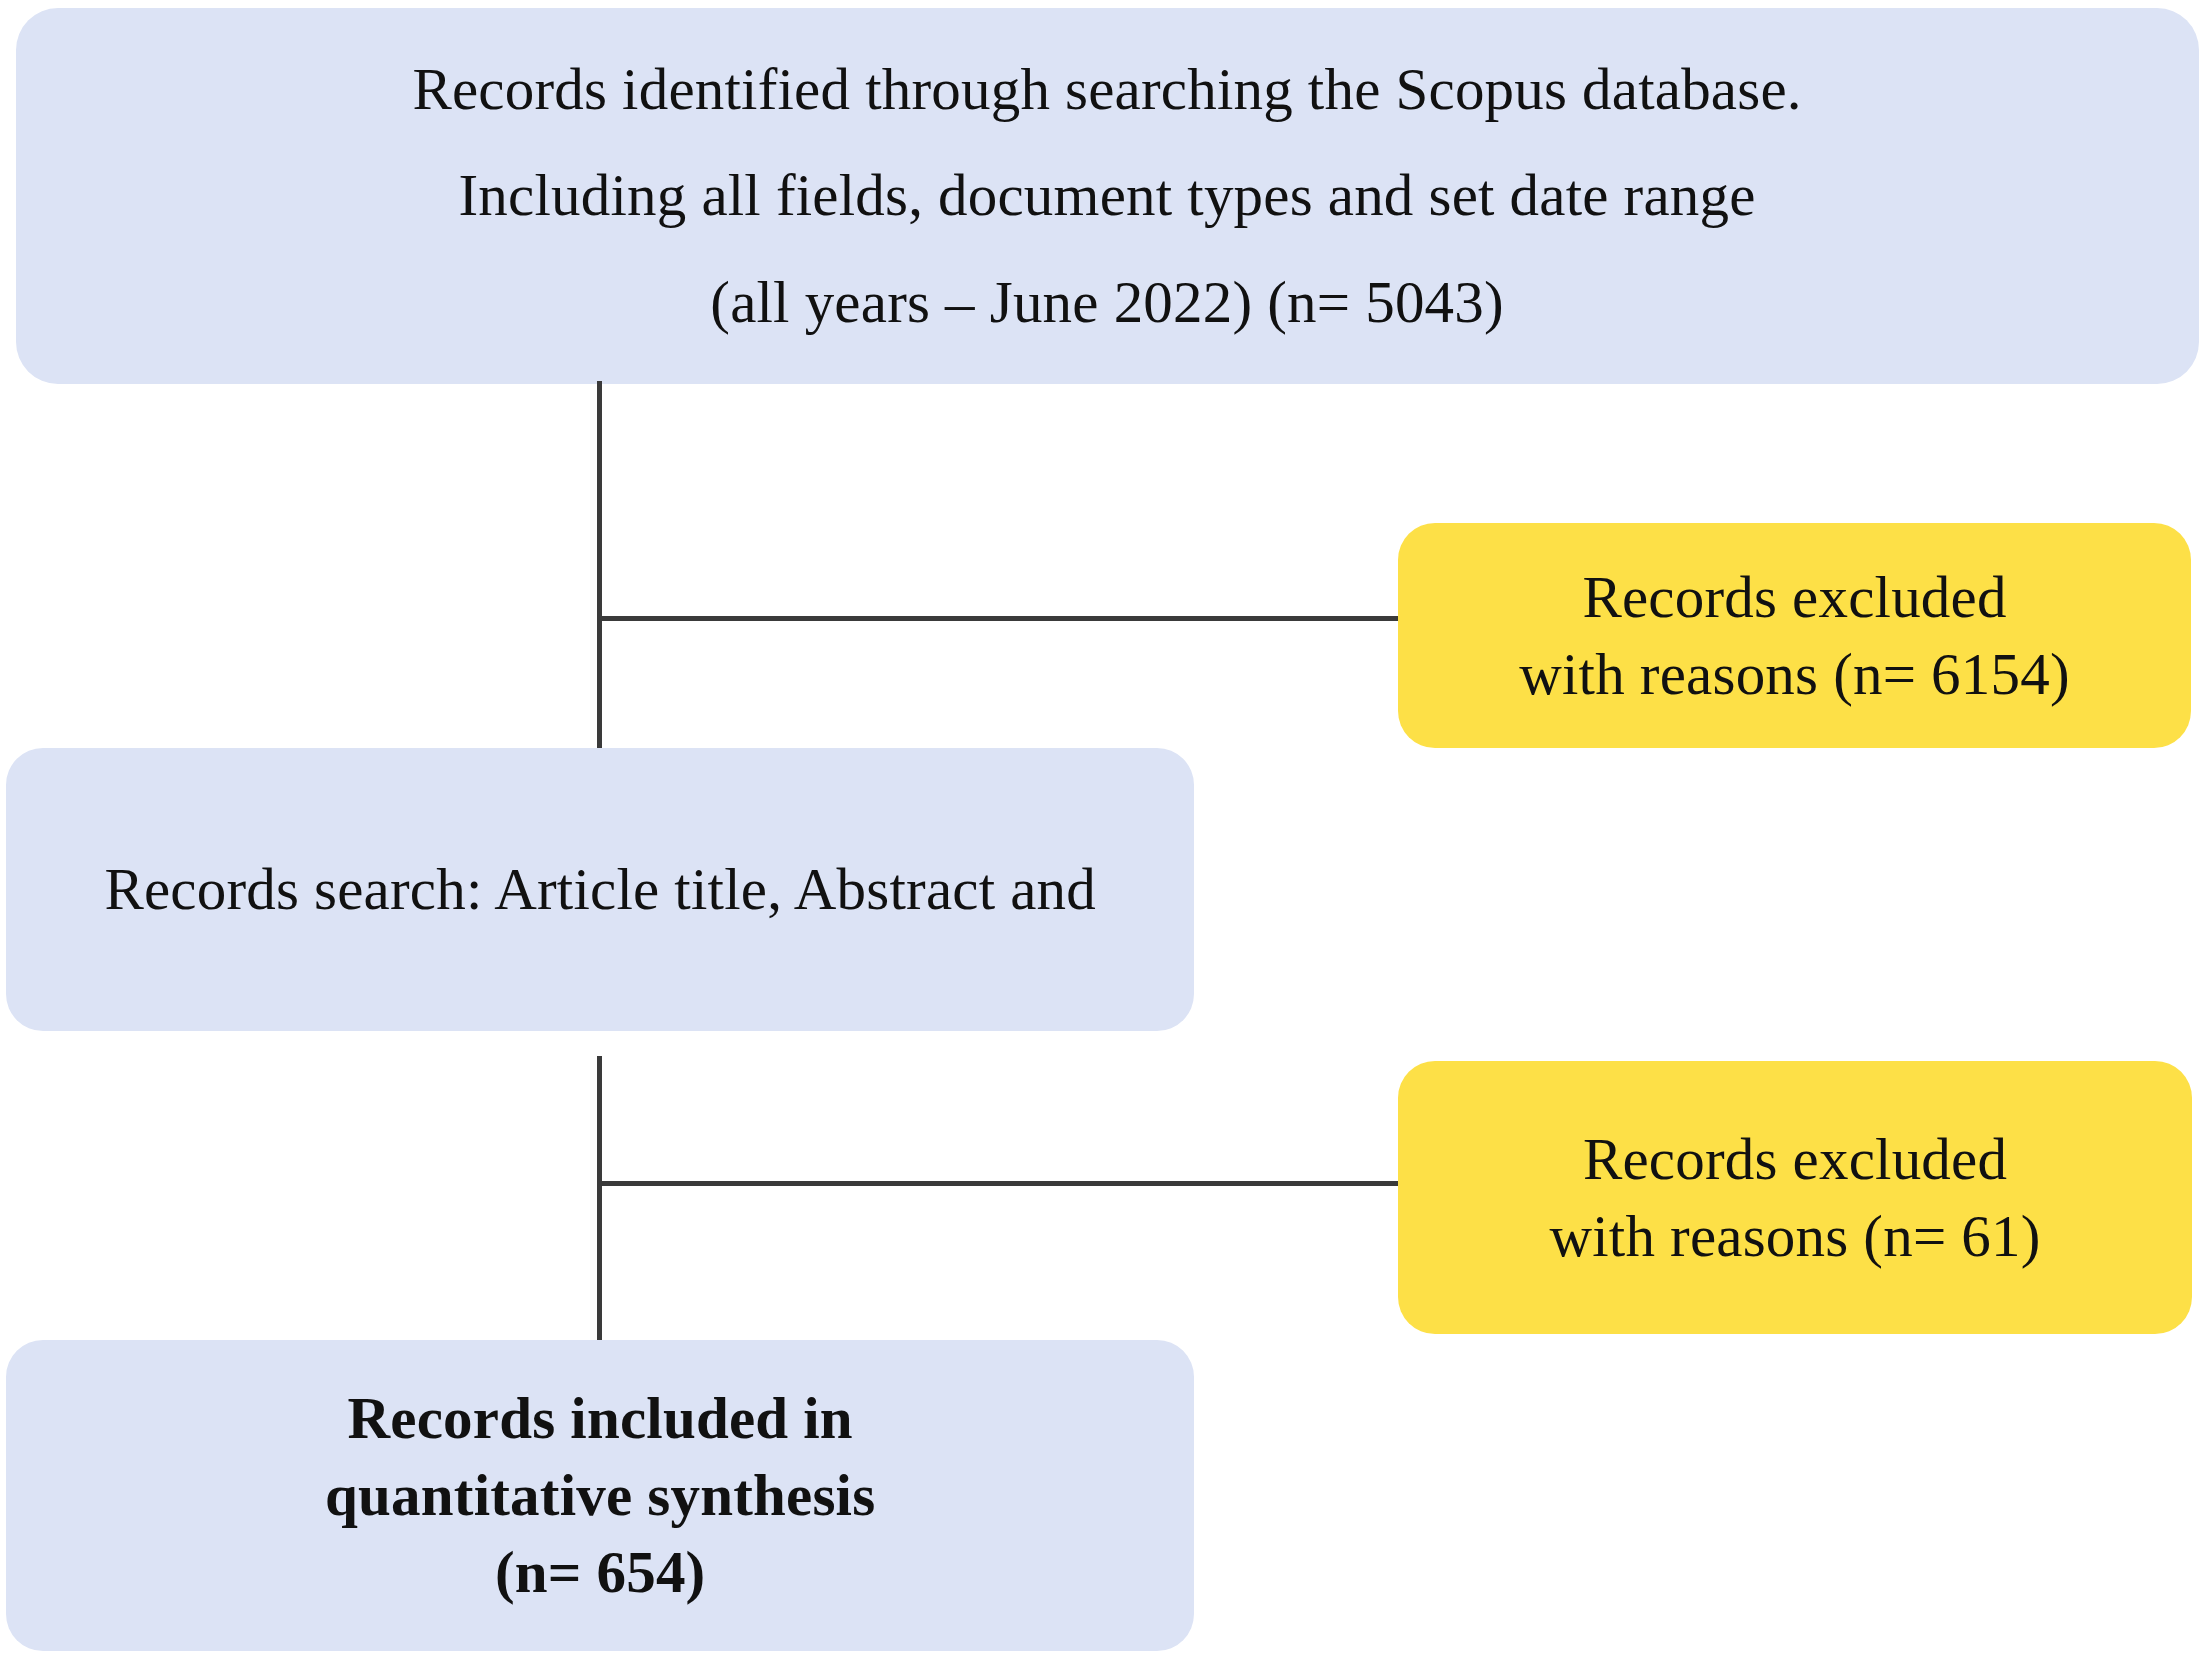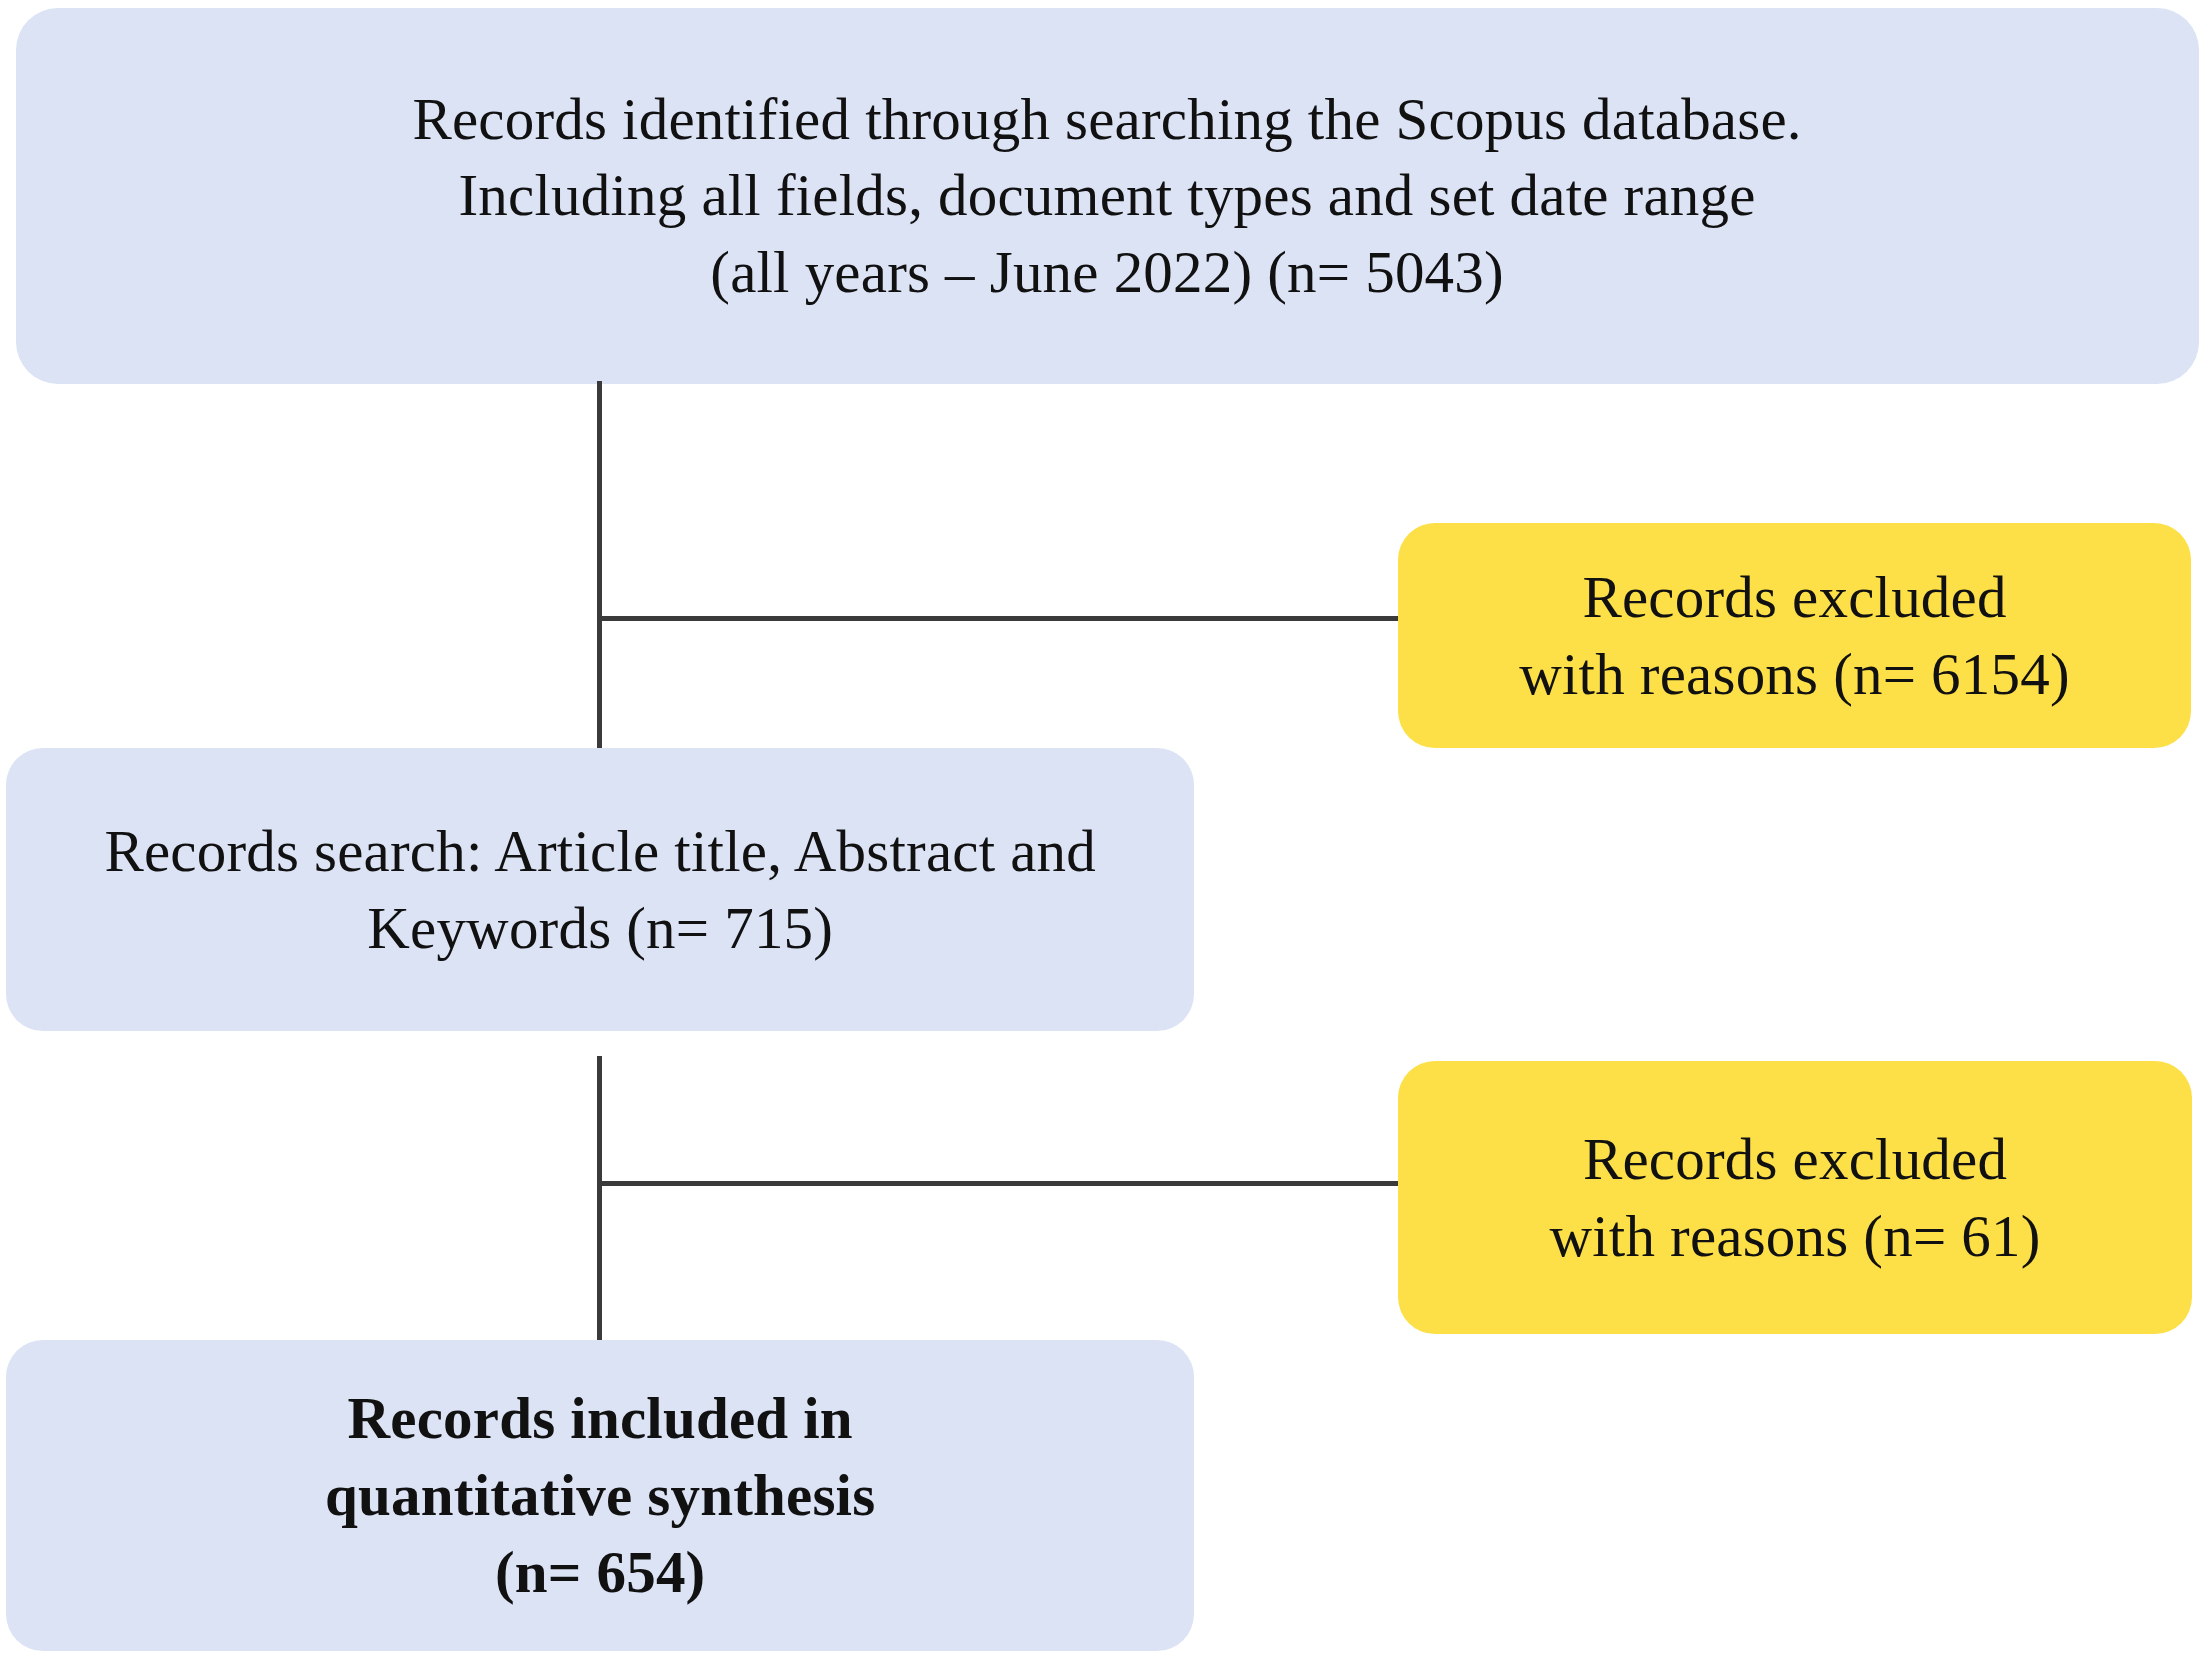--- a/index.html
+++ b/index.html
@@ -43,20 +43,21 @@
     background: #fde047;
     border-radius: 37px;
   }
 
   
   #node-identified {
     left: 15.6px;  top: 7.8px;
     width: 2183px; height: 376px;
     font-size: 59px;
     border-radius: 42px;
+    gap: 30px;
   }
   #node-search {
     left: 6.2px;   top: 748px;
     width: 1188px; height: 283px;
     font-size: 59px;
   }
   #node-included {
     left: 6.2px;   top: 1340px;
     width: 1188px; height: 311px;
     font-size: 59px;
@@ -103,21 +104,20 @@
   <div class="conn-v" id="conn-v-1"></div>
   <div class="conn-h" id="conn-h-1"></div>
 
   <div class="node node-yellow" id="node-excluded-1">
     <span class="line">Records excluded</span>
     <span class="line">with reasons (n= 6154)</span>
   </div>
 
   <div class="node node-blue" id="node-search">
     <span class="line">Records search: Article title, Abstract and</span>
-    <span class="line">Keywords (n= 715)</span>
   </div>
 
   <div class="conn-v" id="conn-v-2"></div>
   <div class="conn-h" id="conn-h-2"></div>
 
   <div class="node node-yellow" id="node-excluded-2">
     <span class="line">Records excluded</span>
     <span class="line">with reasons (n= 61)</span>
   </div>
 

